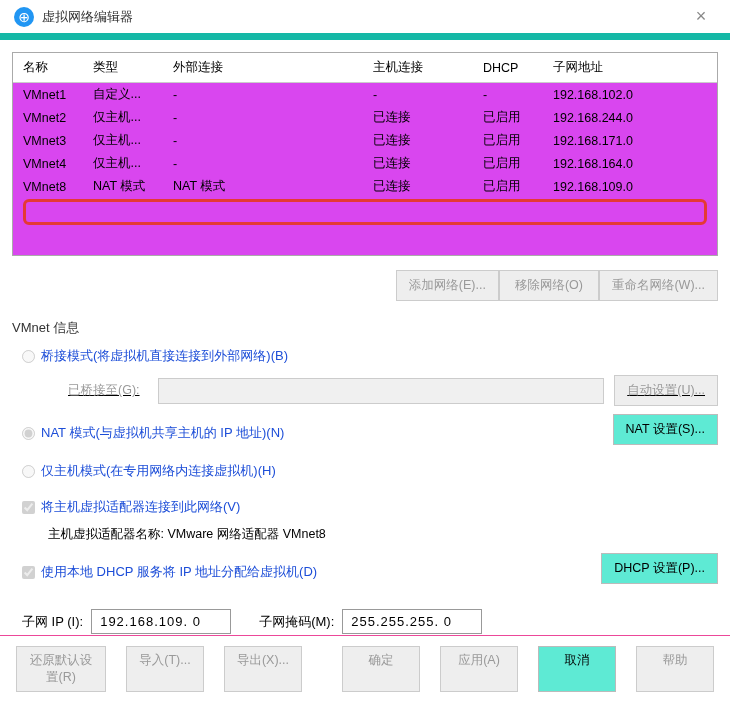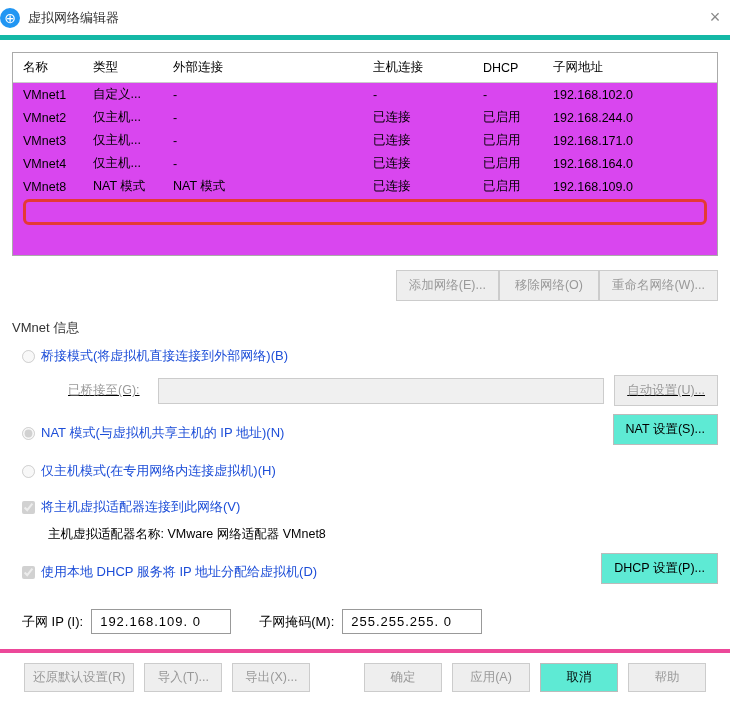--- a/index.html
+++ b/index.html
@@ -1,17 +1,17 @@
 <!DOCTYPE html>
 <html><head>
 <meta charset="utf-8">
 <style>
 * { box-sizing: border-box; margin: 0; padding: 0; font-family: "Microsoft YaHei", sans-serif; }
 body { width: 730px; height: 702px; background: #fff; position: relative; }
-.titlebar { height: 40px; display: flex; align-items: center; padding: 0 0; border-bottom: 5px solid #14b8a6; }
+.titlebar { height: 40px; display: flex; align-items: center; padding: 0 14px; border-bottom: 7px solid #14b8a6; }
 .titlebar-icon { width: 20px; height: 20px; border-radius: 50%; background: #2196f3; display: flex; align-items: center; justify-content: center; margin-right: 8px; }
 .titlebar-icon::after { content: "⊕"; color: #fff; font-size: 14px; }
 .titlebar-title { font-size: 13px; color: #333; flex: 1; }
 .close-btn { width: 30px; height: 30px; display: flex; align-items: center; justify-content: center; color: #888; font-size: 18px; cursor: pointer; }
 .content { padding: 12px; }
 .table-container { border: 1px solid #aaa; height: 204px; overflow: hidden; position: relative; background: #d946ef; }
 table { width: 100%; border-collapse: collapse; font-size: 12.5px; }
 th { text-align: left; padding: 6px 10px; font-weight: normal; border-bottom: 1px solid #ccc; background: #fff; }
 td { padding: 3px 10px; }
 .highlight-box { position: absolute; left: 10px; right: 10px; top: 146px; height: 26px; border: 3px solid #e53935; border-radius: 6px; pointer-events: none; }
@@ -26,21 +26,21 @@
 .sub-row { display: flex; align-items: center; margin-left: 56px; margin-bottom: 8px; gap: 10px; text-decoration: underline; }
 .sub-row .label { font-size: 12.5px; color: #999; width: 80px; }
 .sub-row .long-input { flex: 1; height: 26px; border: 1px solid #ccc; background: #f0f0f0; }
 .side-btn { margin-left: auto; min-width: 100px; }
 .row-with-btn { display: flex; align-items: flex-start; }
 .row-with-btn .radio-row, .row-with-btn .check-row { flex: 1; }
 .adapter-label { font-size: 12.5px; margin-left: 36px; margin-bottom: 10px; }
 .field-row { display: flex; align-items: center; gap: 8px; margin-top: 18px; font-size: 13px; }
 .field-row .label { margin-left: 10px; }
 .ip-input { border: 1px solid #999; padding: 4px 8px; font-size: 13px; width: 140px; background: #fff; letter-spacing: 1px; }
-.bottom-bar { display: flex; gap: 10px; padding: 10px 24px; border-top: 4px solid #ec4899; position: absolute; bottom: 0; left: 0; right: 0; }
+.bottom-bar { display: flex; gap: 20px; padding: 10px 16px; border-top: 1px solid #ec4899; position: absolute; bottom: 0; left: 0; right: 0; }
 .bottom-bar .btn { min-width: 78px; padding: 5px 8px; }
 .bottom-bar .spacer { flex: 1; }
 th:nth-child(1),td:nth-child(1){width:70px}
 th:nth-child(2),td:nth-child(2){width:80px}
 th:nth-child(3),td:nth-child(3){width:200px}
 th:nth-child(4),td:nth-child(4){width:110px}
 th:nth-child(5),td:nth-child(5){width:70px}
 </style>
 </head>
 <body>

